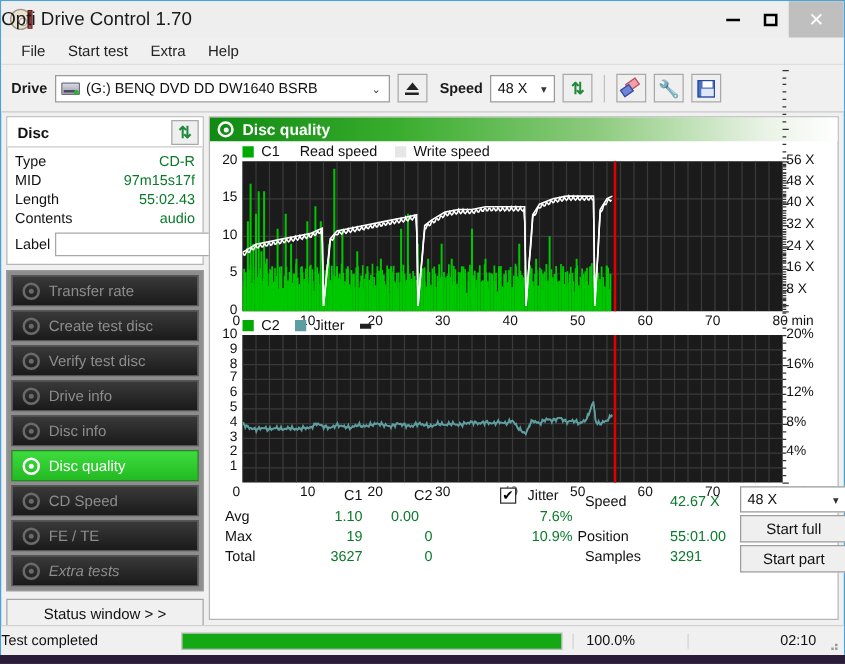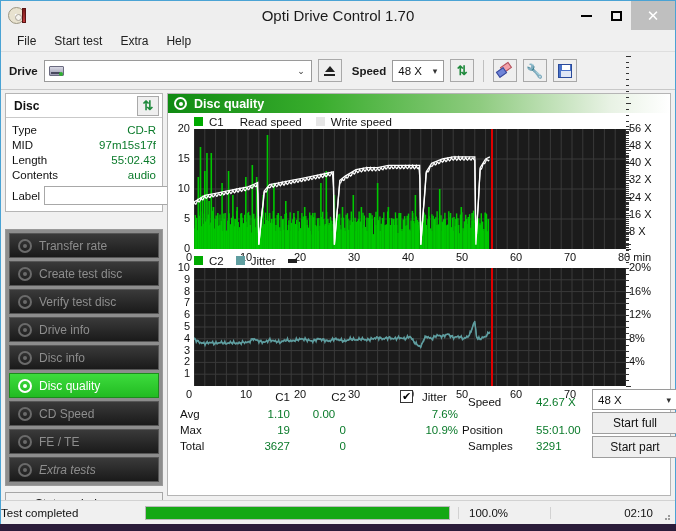--- a/index.html
+++ b/index.html
@@ -40,21 +40,21 @@
     width:5px; height:5px; border-radius:50%;
     background:#f4f2ec; border:1px solid #aaa49a;
   }
   .disc-bar {
     position:absolute; right:1px; top:2px; width:4px; height:15px;
     background: linear-gradient(#7a1b1b, #c23b3b);
     border:1px solid #5a1313;
   }
   #title-text {
     position:absolute; left:0; right:0; top:0; height:29px;
-    line-height:29px; text-align:center;
+    line-height:29px; 
     font-size:15px; color:#1a1a1a;
   }
   #win-controls {
     position:absolute; right:0; top:0; height:29px;
     display:flex; align-items:stretch;
   }
   .wbtn {
     width:30px; display:flex; align-items:center; justify-content:center;
     font-size:12px; color:#000;
   }
@@ -163,21 +163,21 @@
     display:flex; align-items:center; justify-content:center;
   }
   .cd-glyph {
     width:15px;height:15px;border-radius:50%;
     background:radial-gradient(circle,#fdfbe0 0 20%,#e4de7a 21% 70%,#b9b23f 100%);
     border:1px solid #8d8832; position:relative;
   }
   .cd-glyph::after{content:"";position:absolute;left:5px;top:5px;width:5px;height:5px;border-radius:50%;background:#f7f4d2;border:1px solid #a39c45;}
 
   
-  #nav { margin-top:17px; border:1px solid #9a9a9a; background:#8d8d8d; padding:3px; }
+  #nav { margin-top:4px; border:1px solid #9a9a9a; background:#8d8d8d; padding:3px; }
   .nav-btn {
     height:25px; margin-bottom:3px;
     background:linear-gradient(#3a3a3a,#1a1a1a);
     border:1px solid #565656;
     display:flex; align-items:center; gap:7px; padding-left:8px;
     font-size:12px; color:#8d8d8d;
   }
   .nav-btn.active {
     background:linear-gradient(#3ddc3d,#22bb22);
     border:1px solid #1c8c1c; color:#ffffff; font-weight:normal;
@@ -275,20 +275,21 @@
   </div>
 
   <div id="toolbar">
     <span class="tb-label">Drive</span>
     <div class="combo" id="drive-combo">
       <span class="drive-ico">
         <span class="body"></span>
           <span class="slot"></span>
           <span class="dot"></span>
       </span>
+      <span>(G:)   BENQ DVD DD DW1640 BSRB</span>
       <span class="caret">⌄</span>
     </div>
     <div class="tbtn" style="position:relative;flex-direction:column;">
       <span class="eject-tri"></span>
         <span class="eject-bar" style="position:static;margin-top:1px;"></span>
     </div>
     <span class="tb-label" style="margin-left:4px;">Speed</span>
     <div class="combo" id="speed-combo">
       <span>48 X</span>
       <span class="caret">▾</span>

